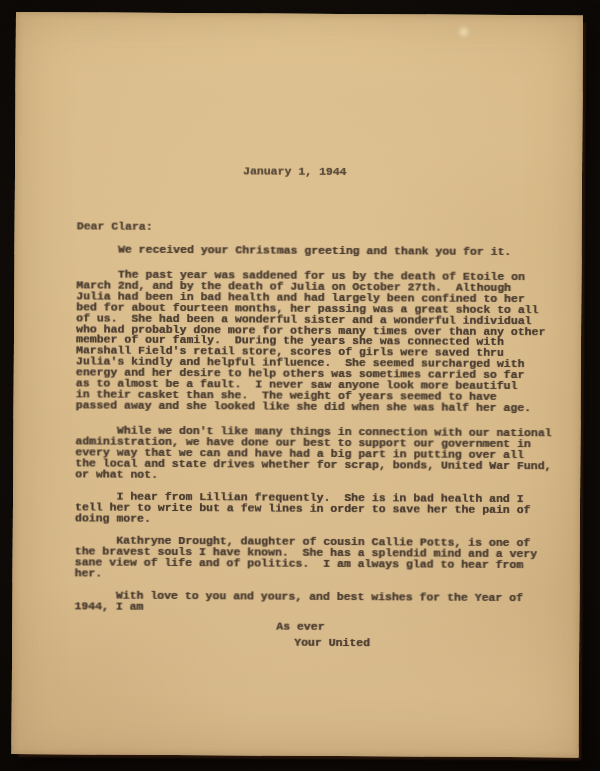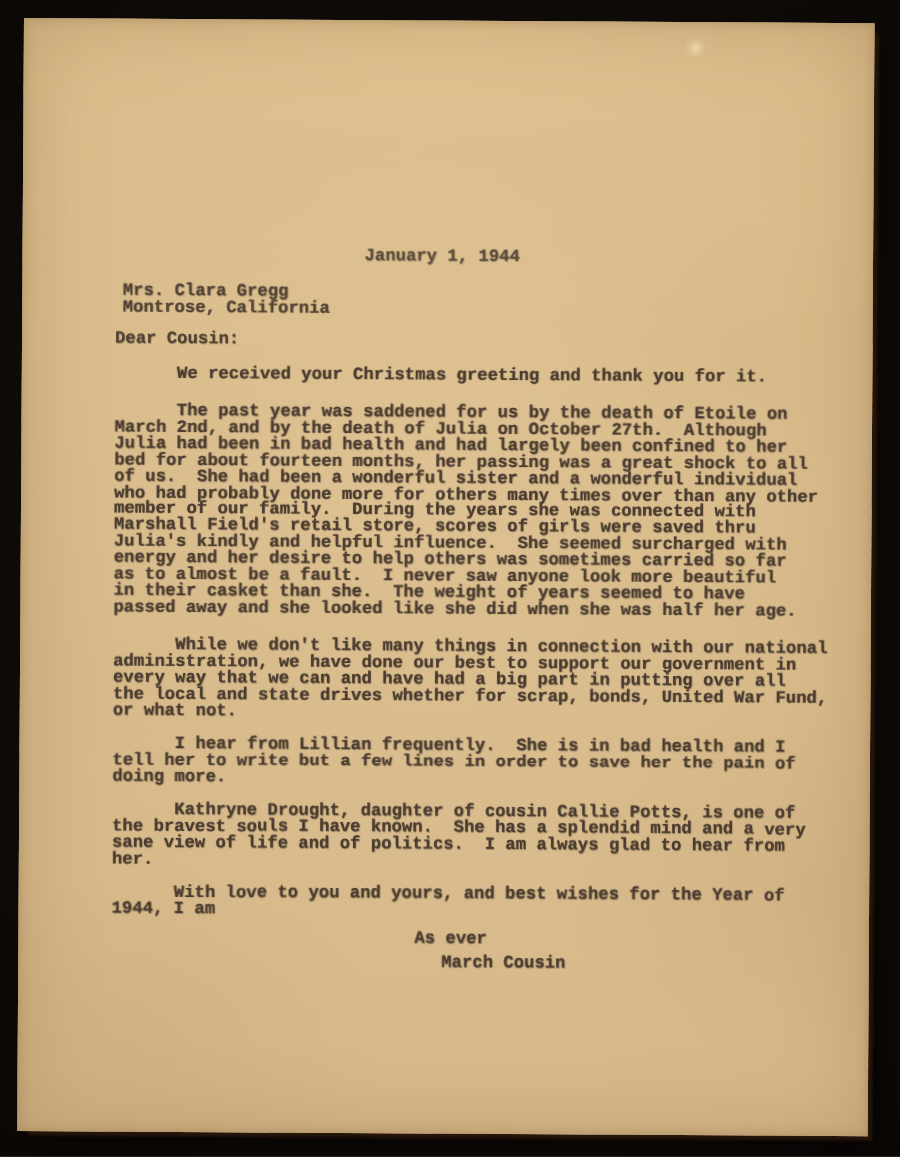--- a/index.html
+++ b/index.html
@@ -66,23 +66,22 @@
   .signature    { left: 282px; top: 624px; }
 </style>
 </head>
 <body>
 
 <div class="scene">
   <div class="paper">
 
     <div class="ink date-line">January 1, 1944</div>
 
-    <div class="ink address"><div>Mrs. Clara Gregg</div><div>Montrose, California</div></div>
 
-    <div class="ink salutation">Dear Cousin:</div>
+    <div class="ink salutation">Dear Clara:</div>
 
     <div class="ink para-0">      We received your Christmas greeting and thank you for it.</div>
     <div class="ink para-1">      The past year was saddened for us by the death of Etoile on
 March 2nd, and by the death of Julia on October 27th.  Although
 Julia had been in bad health and had largely been confined to her
 bed for about fourteen months, her passing was a great shock to all
 of us.  She had been a wonderful sister and a wonderful individual
 who had probably done more for others many times over than any other
 member of our family.  During the years she was connected with
 Marshall Field's retail store, scores of girls were saved thru
@@ -100,16 +99,16 @@
 tell her to write but a few lines in order to save her the pain of
 doing more.</div>
     <div class="ink para-4">      Kathryne Drought, daughter of cousin Callie Potts, is one of
 the bravest souls I have known.  She has a splendid mind and a very
 sane view of life and of politics.  I am always glad to hear from
 her.</div>
     <div class="ink para-5">      With love to you and yours, and best wishes for the Year of
 1944, I am</div>
 
     <div class="ink valediction">As ever</div>
-    <div class="ink signature">March Cousin</div>
+    <div class="ink signature">Your United</div>
 
   </div>
 </div>
 
 </body></html>

